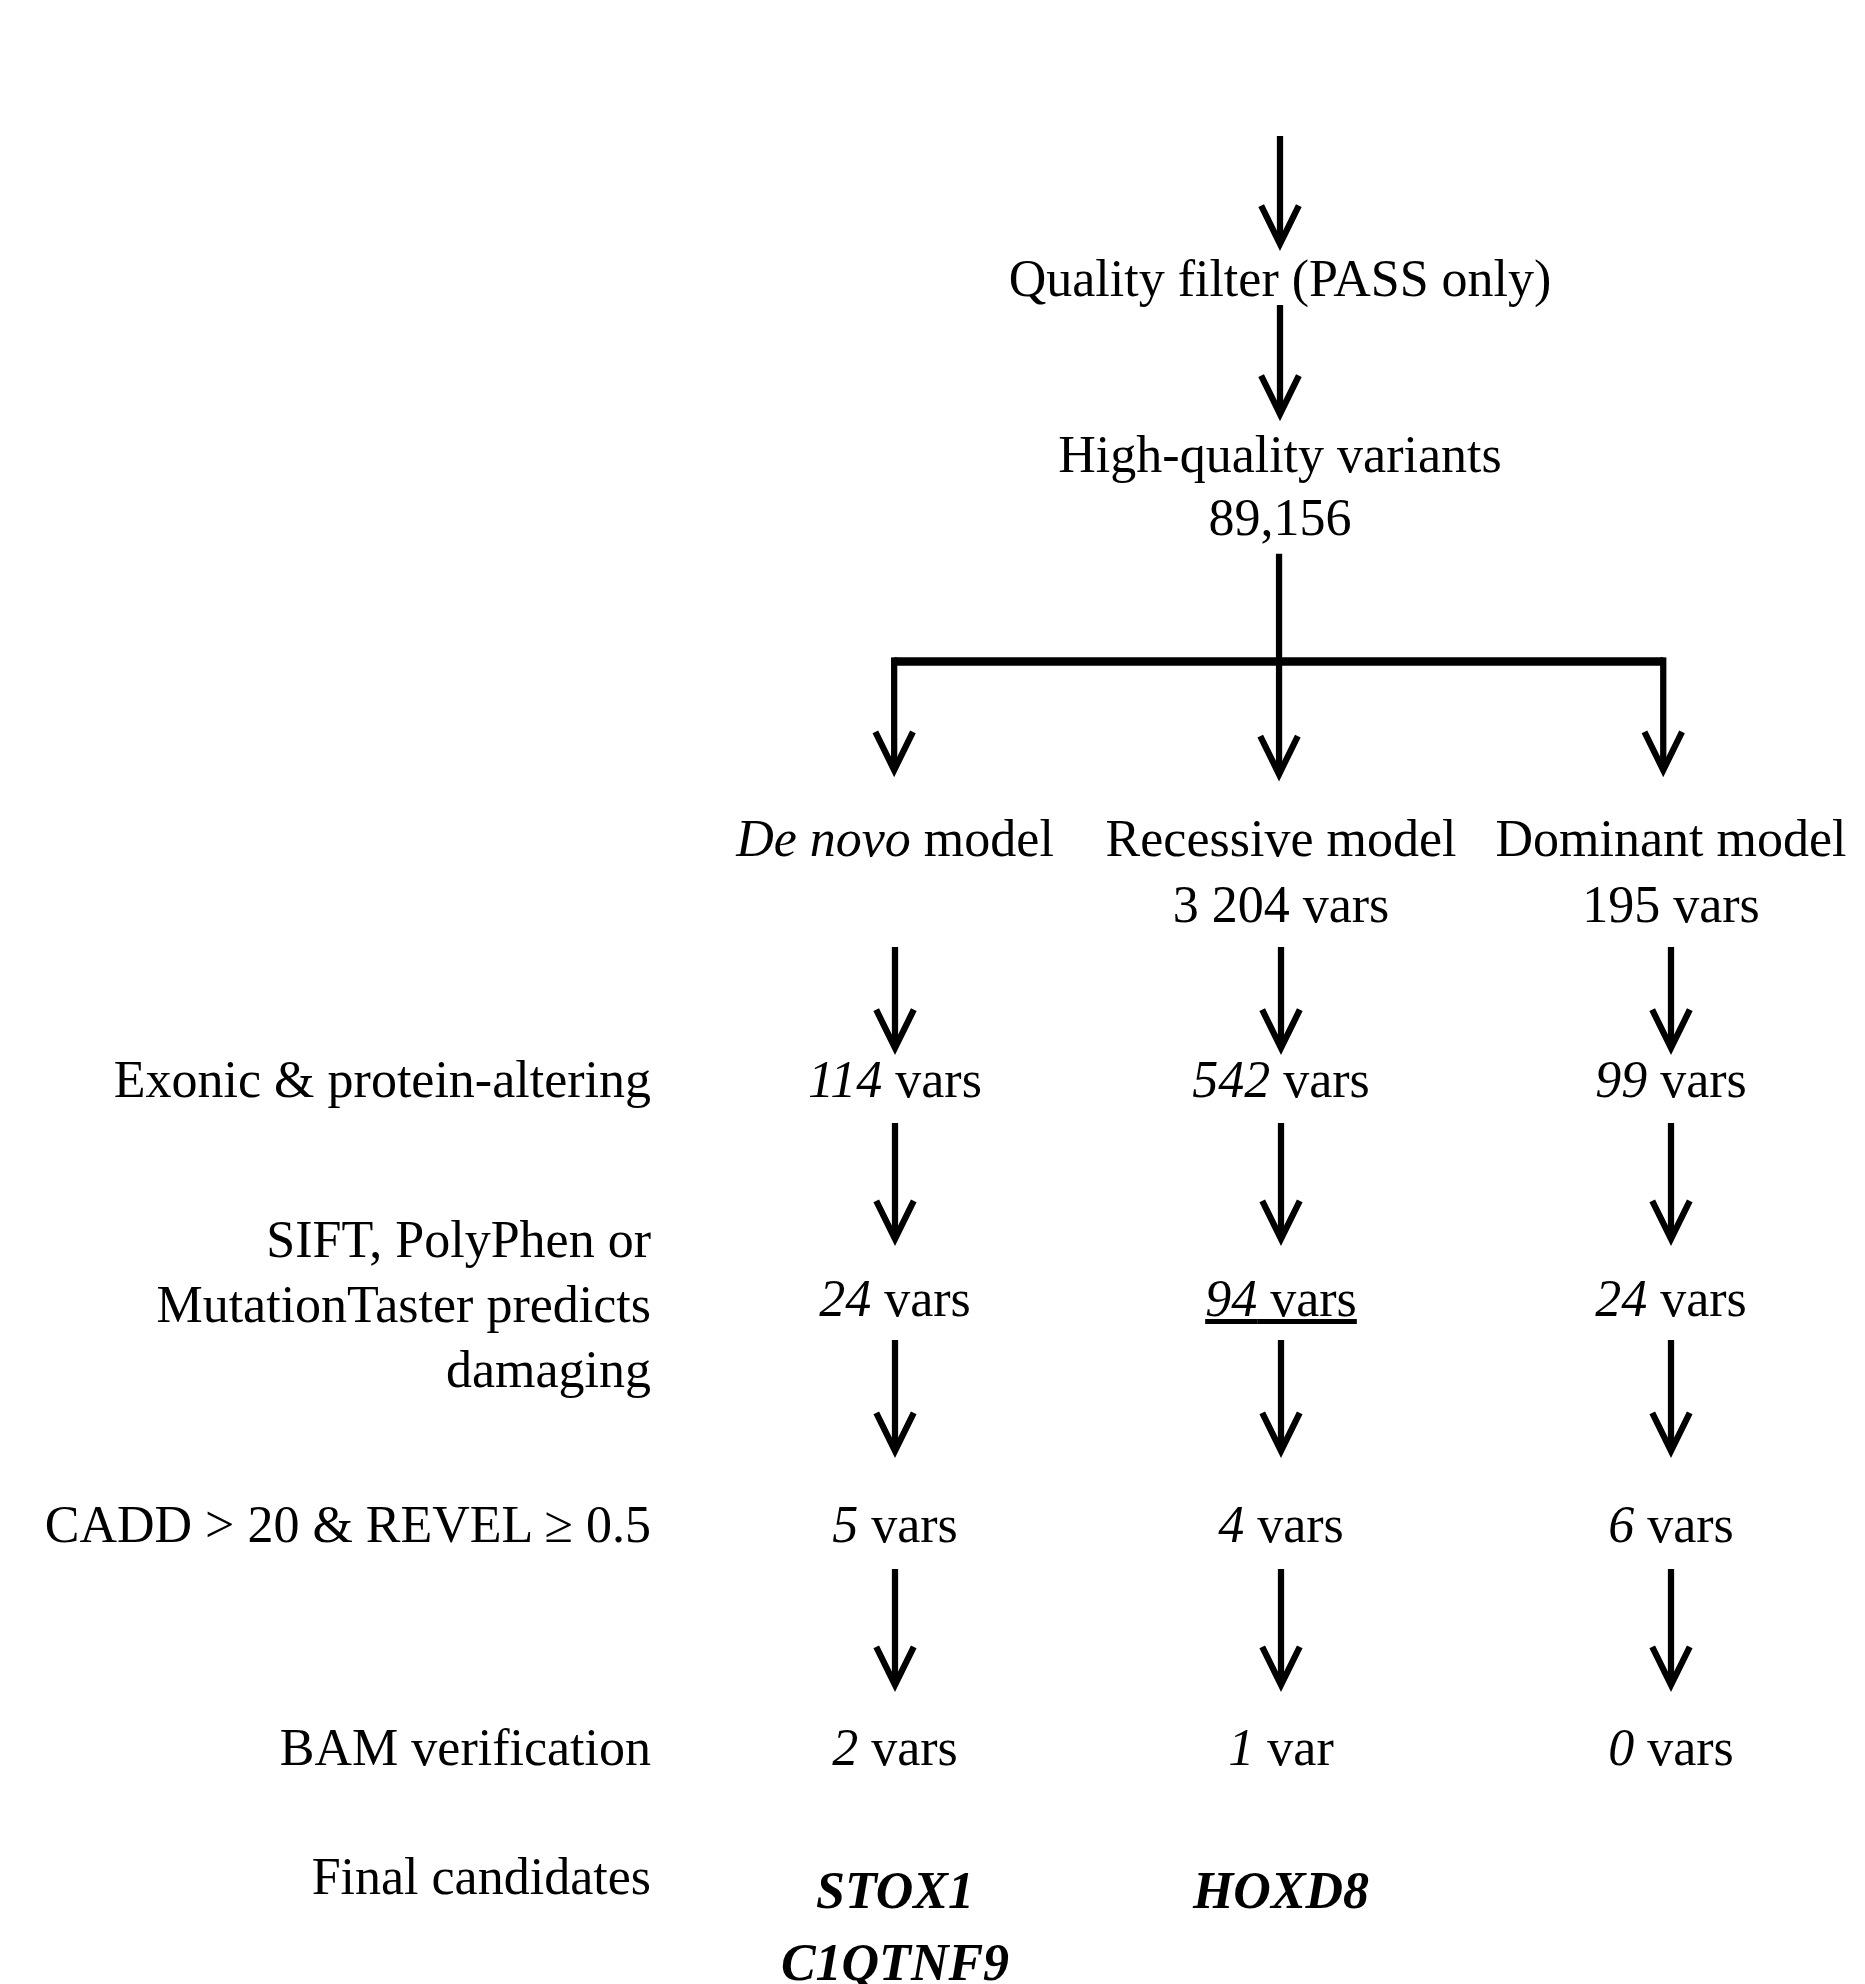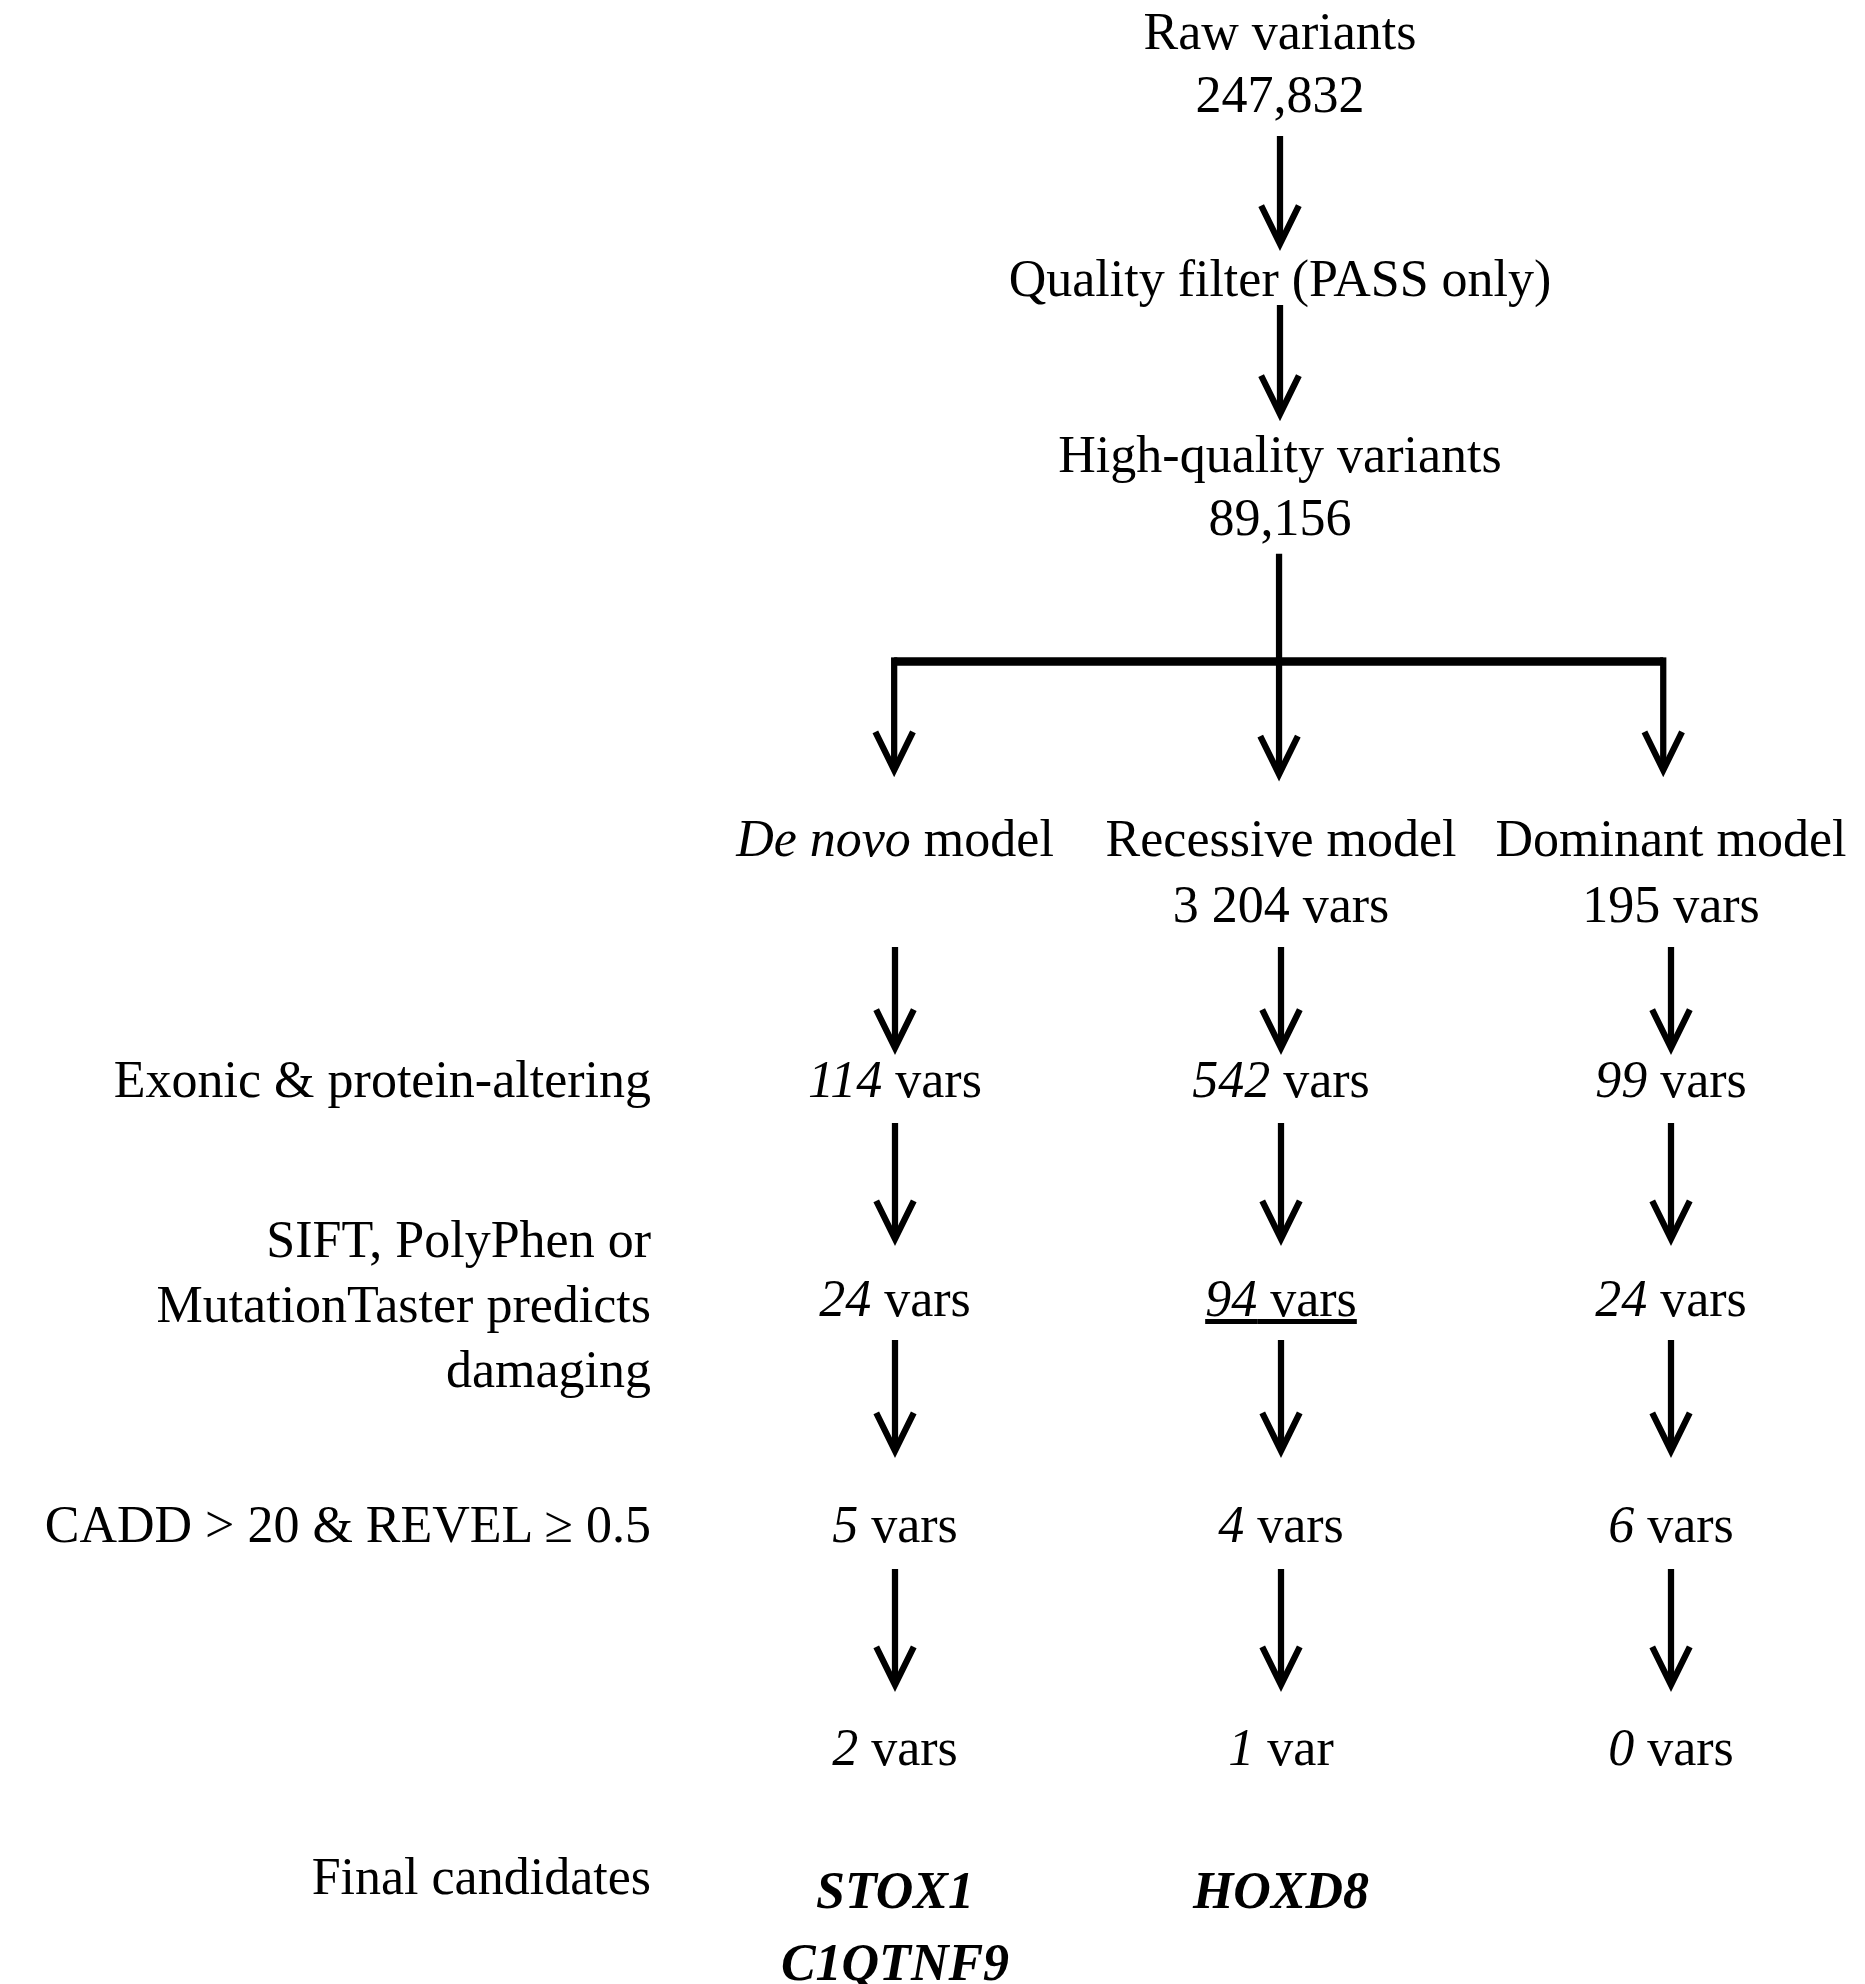--- a/index.html
+++ b/index.html
@@ -23,24 +23,20 @@
   .i  { font-style: italic; }
   .bi { font-style: italic; font-weight: bold; }
   svg.arr { position: absolute; overflow: visible; }
   svg.arr line, svg.arr path { stroke: #000000; fill: none; }
 </style>
 </head>
 <body>
 
 <div class="canvas">
 
-  <div class="pos cx lh90" style="left:1280px; top:0px;">
-    <div>Raw variants</div>
-    <div>247,832</div>
-  </div>
 
   <svg class="arr" style="left:1252px; top:136px;" width="56" height="108" viewBox="0 0 80 155">
     <line x1="40" y1="0" x2="40" y2="147" stroke-width="9"></line>
     <path d="M 13 100 L 40 155 L 67 100" stroke-width="9"></path>
   </svg>
 
   <div class="pos cx lh90" style="left:1280px; top:247px;">
     <div>Quality filter (PASS only)</div>
   </div>
 
@@ -144,20 +140,23 @@
   </svg>
   <svg class="arr" style="left:1253px; top:1569px;" width="56" height="116" viewBox="0 0 80 167">
     <line x1="40" y1="0" x2="40" y2="159" stroke-width="9"></line>
       <path d="M 13 112 L 40 167 L 67 112" stroke-width="9"></path>
   </svg>
   <svg class="arr" style="left:1643px; top:1569px;" width="56" height="116" viewBox="0 0 80 167">
     <line x1="40" y1="0" x2="40" y2="159" stroke-width="9"></line>
       <path d="M 13 112 L 40 167 L 67 112" stroke-width="9"></path>
   </svg>
 
+  <div class="rlabel lh90" style="top:1716px;">
+    <div>BAM verification</div>
+  </div>
   <div class="pos cx lh90" style="left:895px; top:1716px;text-align:center;"><span class="i">2</span><span> vars</span></div>
   <div class="pos cx lh90" style="left:1281px; top:1716px;"><span class="i">1</span><span> var</span></div>
   <div class="pos cx lh90" style="left:1671px; top:1716px;"><span class="i">0</span><span> vars</span></div>
 
   <div class="rlabel lh90" style="top:1845px;">
     <div>Final candidates</div>
   </div>
   <div class="pos cx lh103 bi" style="left:895px; top:1838px;">
     <div>STOX1</div>
     <div>C1QTNF9</div>

